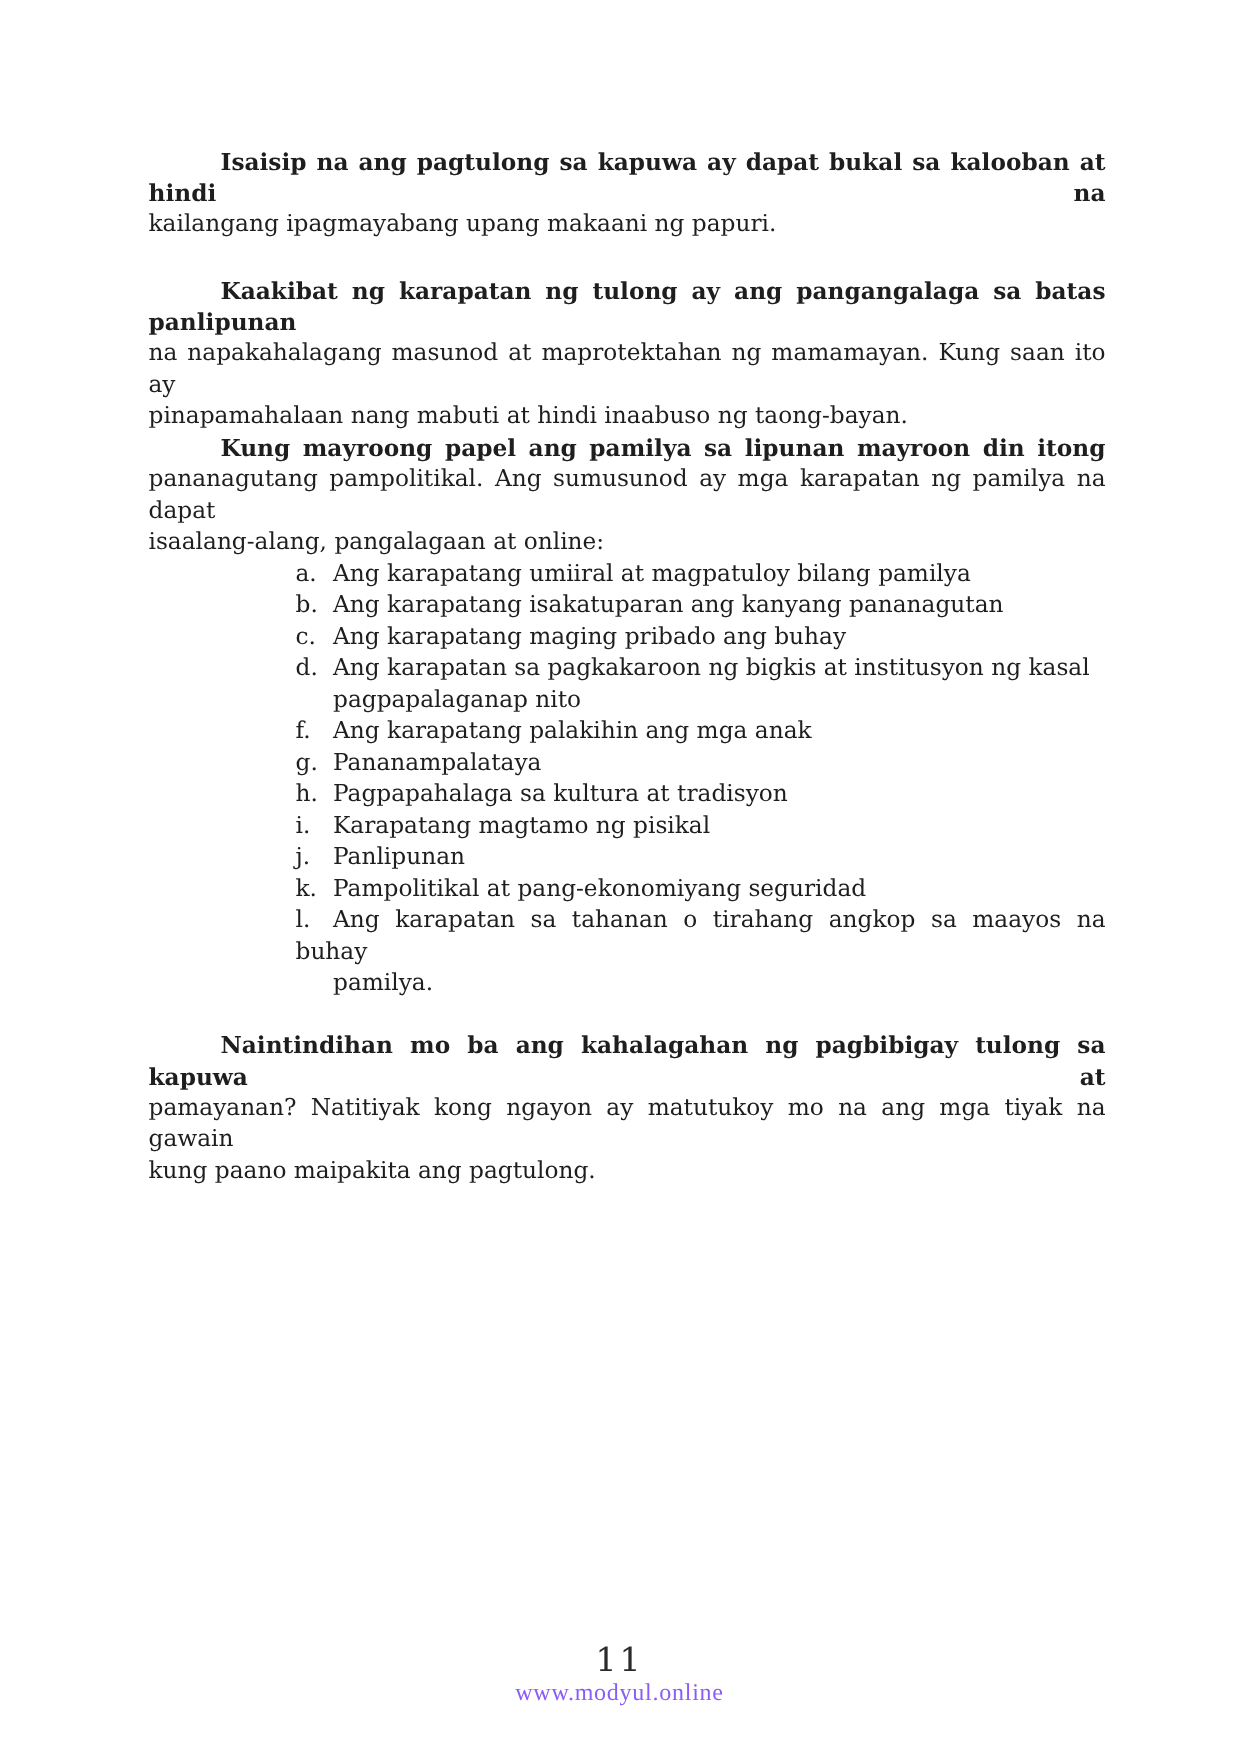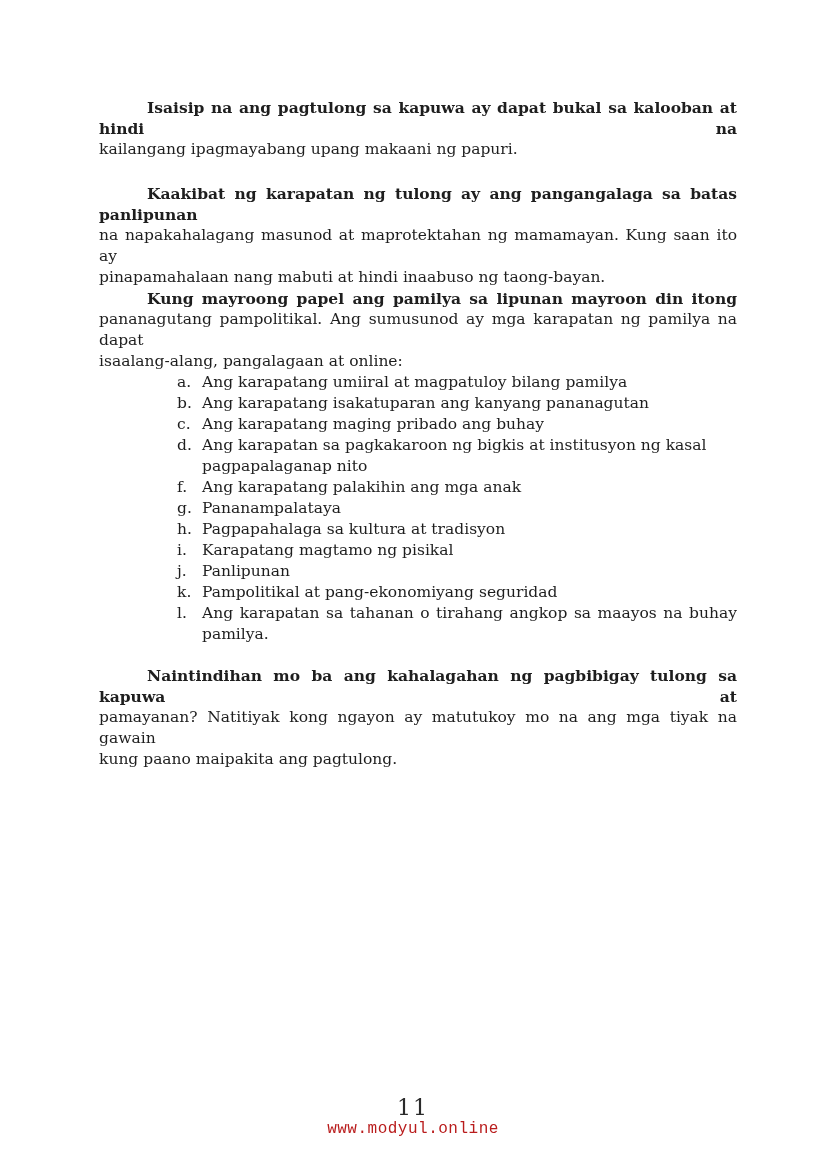--- a/index.html
+++ b/index.html
@@ -31,21 +31,21 @@
   }
   .line.just {
     text-align-last: justify;
     -moz-text-align-last: justify;
   }
   .line.indent {
     text-indent: 48px;
     font-weight: bold;
   }
   .list {
-    margin-left: 78px;
+    margin-left: 98px;
   }
   .list .cont {
     margin-left: 25px;
   }
   .marker {
     display: inline-block;
     width: 25px;
   }
   .footer-number {
     position: absolute;
@@ -56,24 +56,24 @@
     font-size: 22px;
     letter-spacing: 2px;
     color: #2a2a2a;
   }
   .watermark {
     position: absolute;
     top: 1120px;
     left: 0;
     width: 100%;
     text-align: center;
-    font-family: Liberation Mono, monospace;
+    font-family: Liberation Serif, serif;
     font-size: 16px;
     letter-spacing: 0.5px;
-    color: #b91c1c;
+    color: #8b5cf6;
   }
 </style>
 </head>
 <body>
 
 <div class="page">
   <div class="content">
       <div>
         <div class="line just indent">Isaisip na ang pagtulong sa kapuwa ay dapat bukal sa kalooban at hindi na</div>
         <div class="line">kailangang ipagmayabang upang makaani ng papuri.</div>

